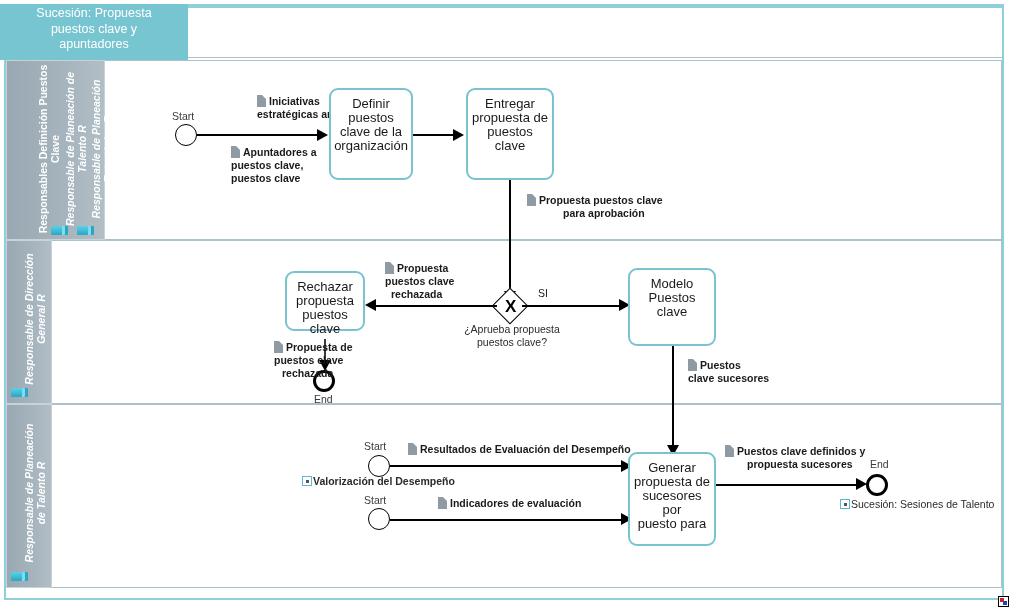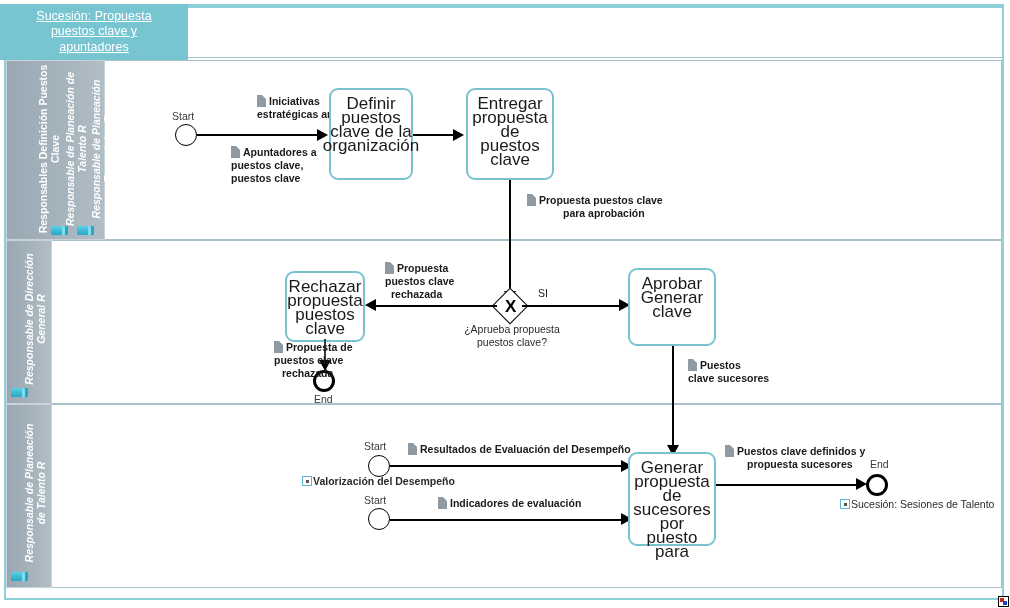--- a/index.html
+++ b/index.html
@@ -22,24 +22,23 @@
     background:#ffffff;
   }
   
   #title-tab{
     position:absolute;left:0px;top:4px;width:188px;height:56px;
     background:#78c5d2;
     color:#ffffff;
     font-size:12.5px;
     line-height:15.5px;
     text-align:center;
-    display:flex;align-items:center;justify-content:center;
+    display:flex;align-items:flex-start;justify-content:center;
     box-sizing:border-box;padding:2px 6px;
     z-index:6;
-    text-decoration:underline;
   }
   #title-tab span{display:block;}
   #header-strip{
     position:absolute;left:188px;top:6px;width:814px;height:52px;
     background:#ffffff;
     border-top:2px solid #8ecfda;
     border-bottom:1px solid #a9c2cc;
     box-sizing:border-box;
     z-index:5;
   }
@@ -84,21 +83,21 @@
   }
   
   .task{
     position:absolute;
     background:#ffffff;
     border:2px solid #79c2d0;
     border-radius:9px;
     box-sizing:border-box;
     display:flex;align-items:flex-start;justify-content:center;
     text-align:center;
-    font-size:17px;line-height:14px;color:#1a1a1a;
+    font-size:13px;line-height:14px;color:#1a1a1a;
     padding-top:7px;padding-left:3px;padding-right:3px;
   }
   .event{
     position:absolute;
     border-radius:50%;
     box-sizing:border-box;
     background:#ffffff;
   }
   .event.start{border:1.6px solid #000000;}
   .event.end{border:3.2px solid #000000;}
@@ -274,21 +273,21 @@
     </div>
 
     <div class="ln h" style="left:369px;top:245px;width:122px;"></div>
     <div class="arr left" style="left:359px;top:239px;"></div>
     <div class="dobj b" style="left:379px;top:202px;">
       <span class="doc-ico"></span><span>Propuesta</span><br>
       <span style="margin-left:0px;">puestos clave</span><br>
       <span style="margin-left:6px;">rechazada</span>
     </div>
 
-    <div class="task" style="left:279px;top:211px;width:80px;height:71px;">
+    <div class="task" style="left:279px;top:211px;width:80px;height:60px;">
       <div>
         <div>Rechazar</div>
         <div>propuesta</div>
         <div>puestos clave</div>
       </div>
     </div>
 
     <div class="ln v" style="left:318px;top:279px;width:1.5px;height:27px;background:#3b3b3b;"></div>
     <div class="arr down" style="left:313px;top:300px;"></div>
     <div class="event end" style="left:307px;top:310px;width:22px;height:22px;"></div>
@@ -299,21 +298,21 @@
       <span style="margin-left:0px;">puestos clave</span><br>
       <span style="margin-left:8px;">rechazada</span>
     </div>
 
     <div class="ln h" style="left:516px;top:245px;width:99px;"></div>
     <div class="arr right" style="left:613px;top:239px;"></div>
     <div class="flowlabel" style="left:532px;top:227px;">SI</div>
 
     <div class="task" style="left:622px;top:208px;width:88px;height:78px;">
       <div>
-        <div>Aprobar Generar</div>
+        <div>Modelo Puestos</div>
         <div>clave</div>
       </div>
     </div>
 
     <div class="ln v" style="left:666px;top:286px;width:1.5px;height:106px;"></div>
     <div class="arr down" style="left:661px;top:385px;"></div>
     <div class="dobj b" style="left:682px;top:299px;">
       <span class="doc-ico"></span><span>Puestos</span><br>
       <span style="margin-left:0px;">clave sucesores</span>
     </div>

